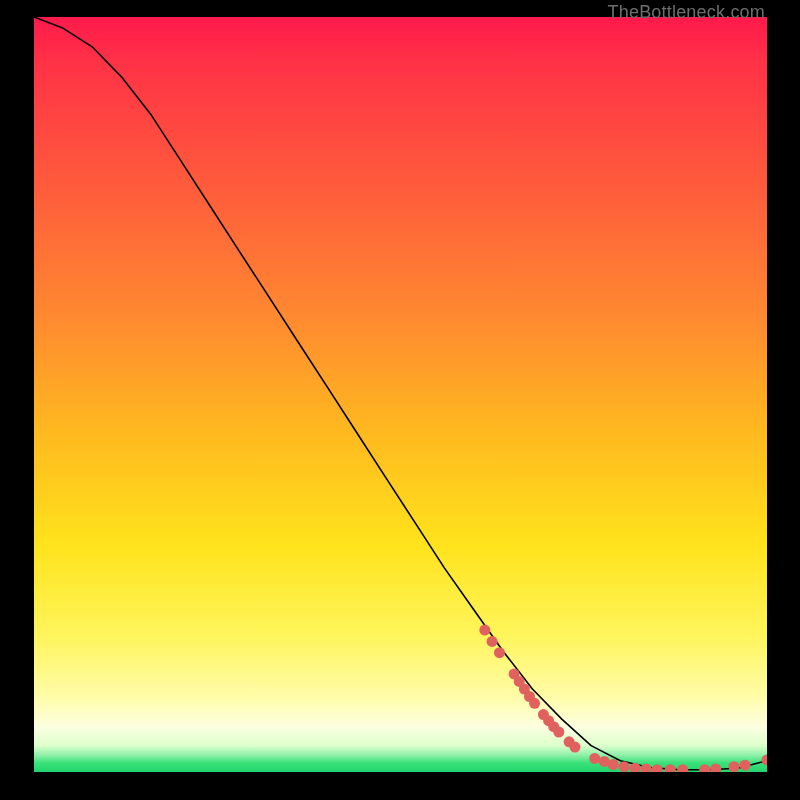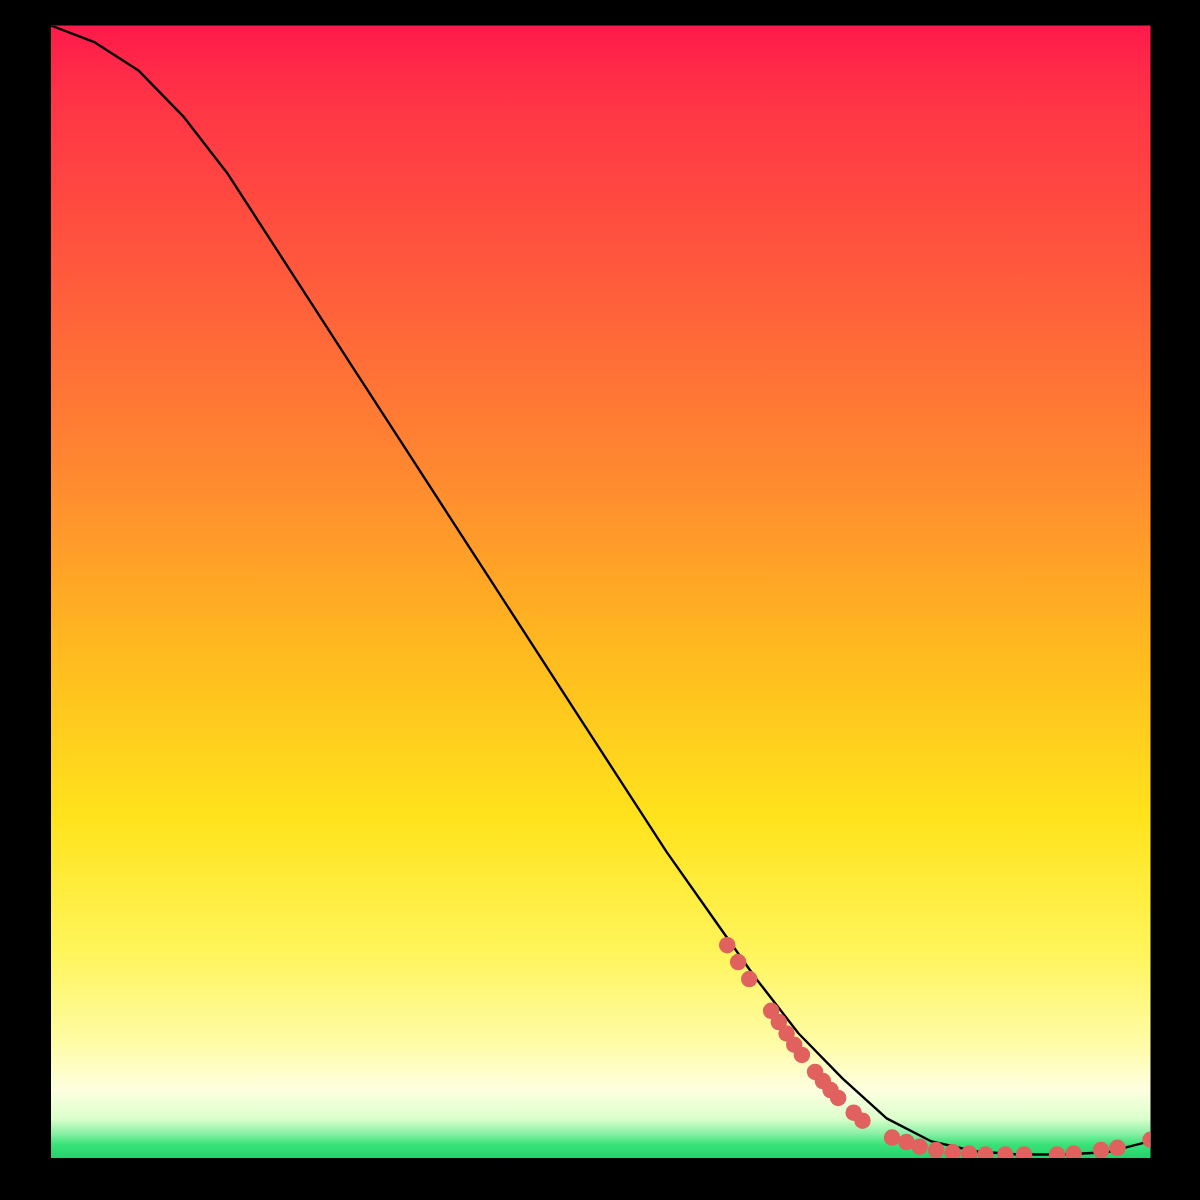--- a/index.html
+++ b/index.html
@@ -94,13 +94,14 @@
           <circle cx="648.7" cy="752.7" r="5.5" fill="#e0615e"></circle>
           <circle cx="670.7" cy="752.7" r="5.5" fill="#e0615e"></circle>
           <circle cx="681.7" cy="752.0" r="5.5" fill="#e0615e"></circle>
           <circle cx="700.0" cy="749.7" r="5.5" fill="#e0615e"></circle>
           <circle cx="711.0" cy="748.2" r="5.5" fill="#e0615e"></circle>
           <circle cx="733.0" cy="742.9" r="5.5" fill="#e0615e"></circle>
         </g>
     </svg>
   </div>
 
+  <div class="attrib">TheBottleneck.com</div>
 </div>
 
 </body></html>

